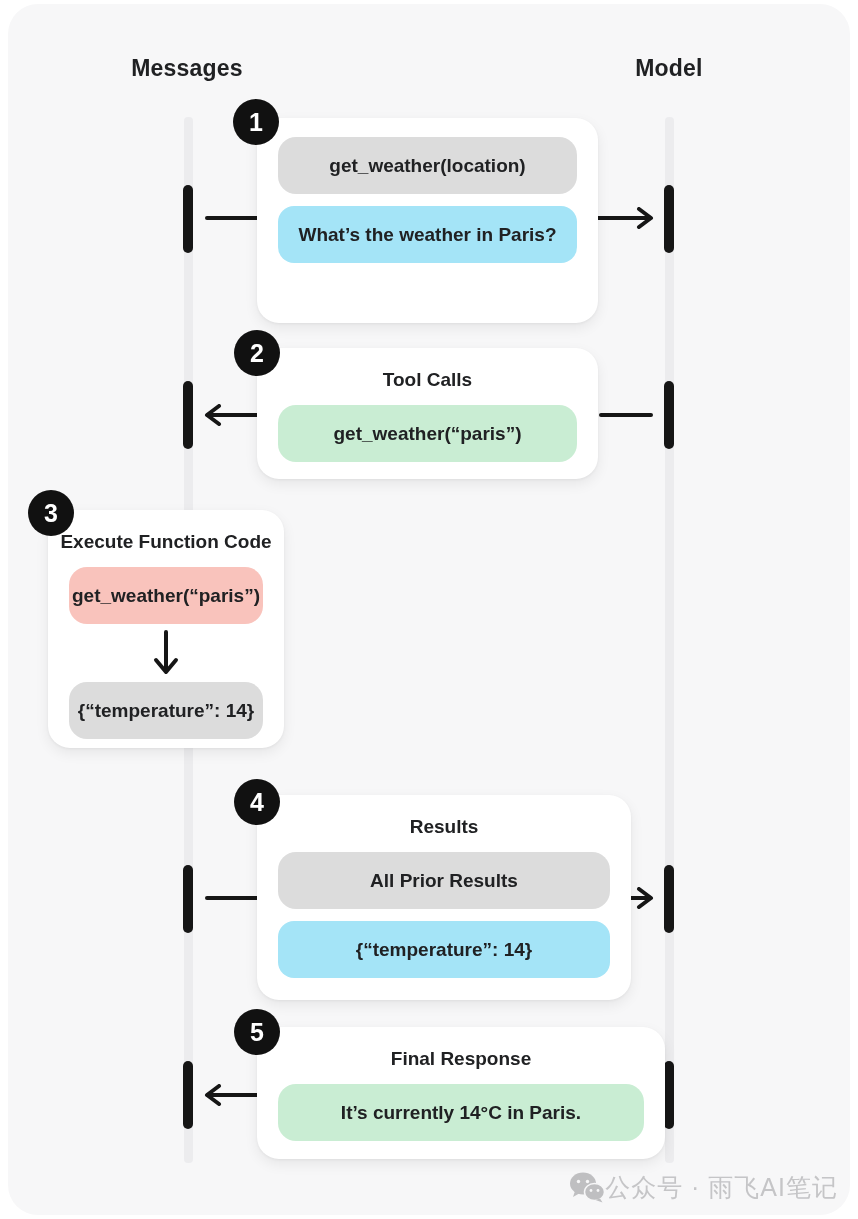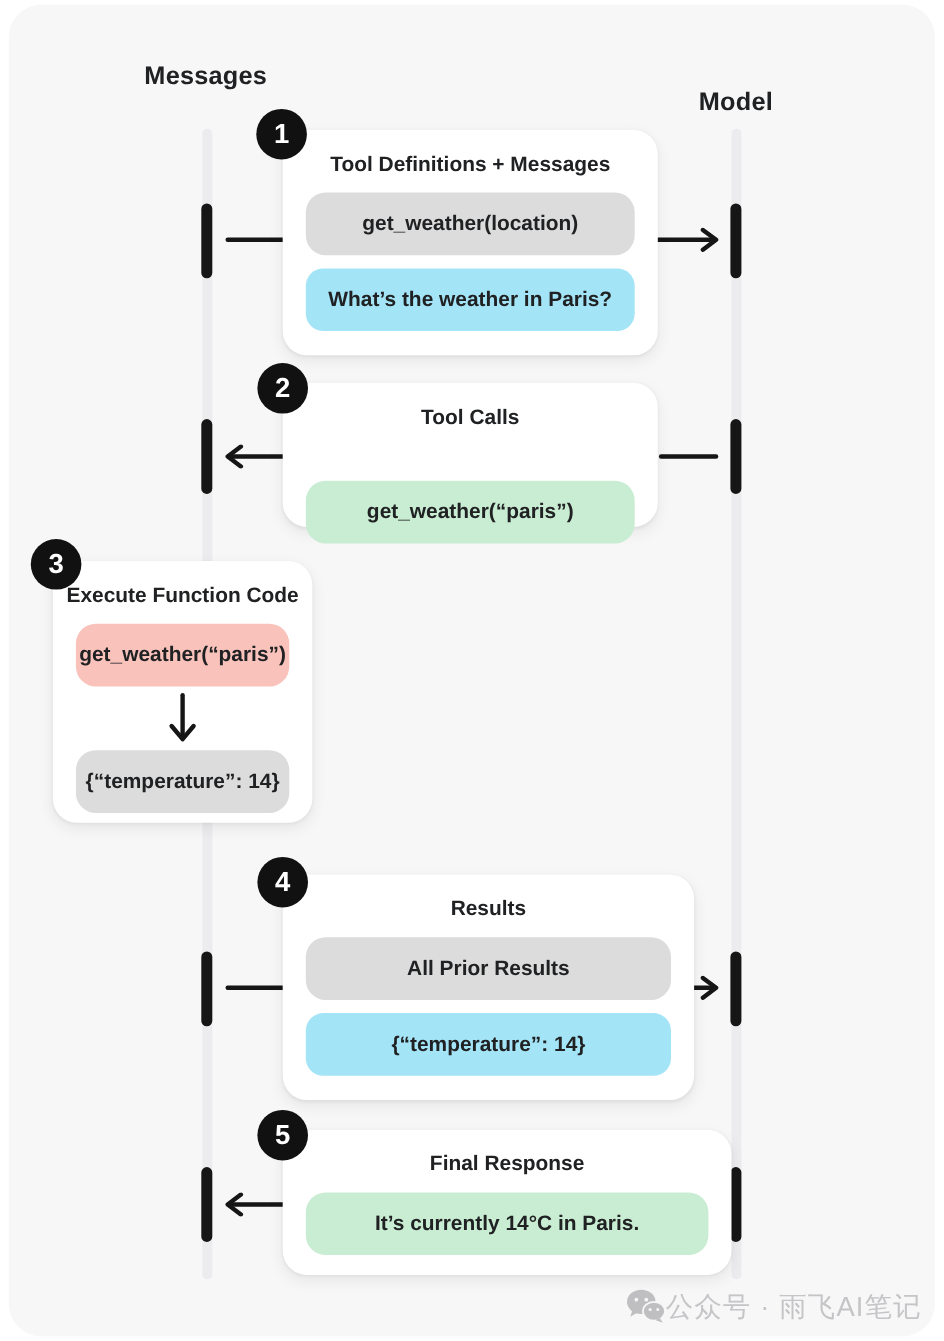--- a/index.html
+++ b/index.html
@@ -10,40 +10,40 @@
   }
   .panel{
     position:absolute;left:8px;top:4px;width:842px;height:1211px;
     background:var(--panel-bg,#f7f7f8);border-radius:30px;
   }
   .lane-title{
     position:absolute;top:55px;width:220px;text-align:center;
     font-size:23px;font-weight:700;letter-spacing:.2px;
   }
   .lane-title.dev{left:77px;}
-  .lane-title.model{left:559px;margin-top:24px;}
+  .lane-title.model{left:559px;}
   .lifeline{
     position:absolute;top:117px;width:9px;height:1046px;
     background:var(--lifeline,#ececee);border-radius:4px;
   }
   .lifeline.left{left:184px;}
   .lifeline.right{left:665px;}
   .tick{
     position:absolute;width:10px;height:68px;border-radius:5px;
     background:var(--stroke,#161616);
   }
   .conn{position:absolute;}
   .card{
     position:absolute;background:var(--card-bg,#ffffff);border-radius:22px;
     box-shadow:0 5px 14px rgba(0,0,0,.07),0 1px 3px rgba(0,0,0,.05);
     display:flex;flex-direction:column;align-items:center;
     padding:19px 21px 18px;box-sizing:border-box;
   }
   .c1{left:257px;top:118px;width:341px;height:205px;}
-  .c2{left:257px;top:348px;width:341px;height:131px;gap:32px;}
+  .c2{left:257px;top:348px;width:341px;height:131px;}
   .c3{left:48px;top:510px;width:236px;height:238px;}
   .c4{left:257px;top:795px;width:374px;height:205px;}
   .c5{left:257px;top:1027px;width:408px;height:132px;}
   .card-title{
     font-size:19px;font-weight:700;line-height:26px;margin:0 0 12px;
     text-align:center;white-space:nowrap;
   }
   .pill{
     width:100%;height:57px;border-radius:18px;flex:none;
     display:flex;align-items:center;justify-content:center;
@@ -121,21 +121,20 @@
 
   <svg class="conn" style="left:202px;top:1084px;" width="58" height="22">
     <polyline class="st" points="17,2 5,11 17,20"></polyline>
     <line class="st" x1="6" y1="11" x2="56" y2="11"></line>
   </svg>
   <svg class="conn" style="left:598px;top:1084px;" width="56" height="22">
     <line class="st" x1="3" y1="11" x2="53" y2="11"></line>
   </svg>
 
   <div class="card c1">
-    <div class="card-title">Tool Definitions + Messages</div>
     <div class="pill gray">get_weather(location)</div>
     <div class="pill blue">What’s the weather in Paris?</div>
   </div>
 
   <div class="card c2">
     <div class="card-title">Tool Calls</div>
     <div class="pill green">get_weather(“paris”)</div>
   </div>
 
   <div class="card c3">

